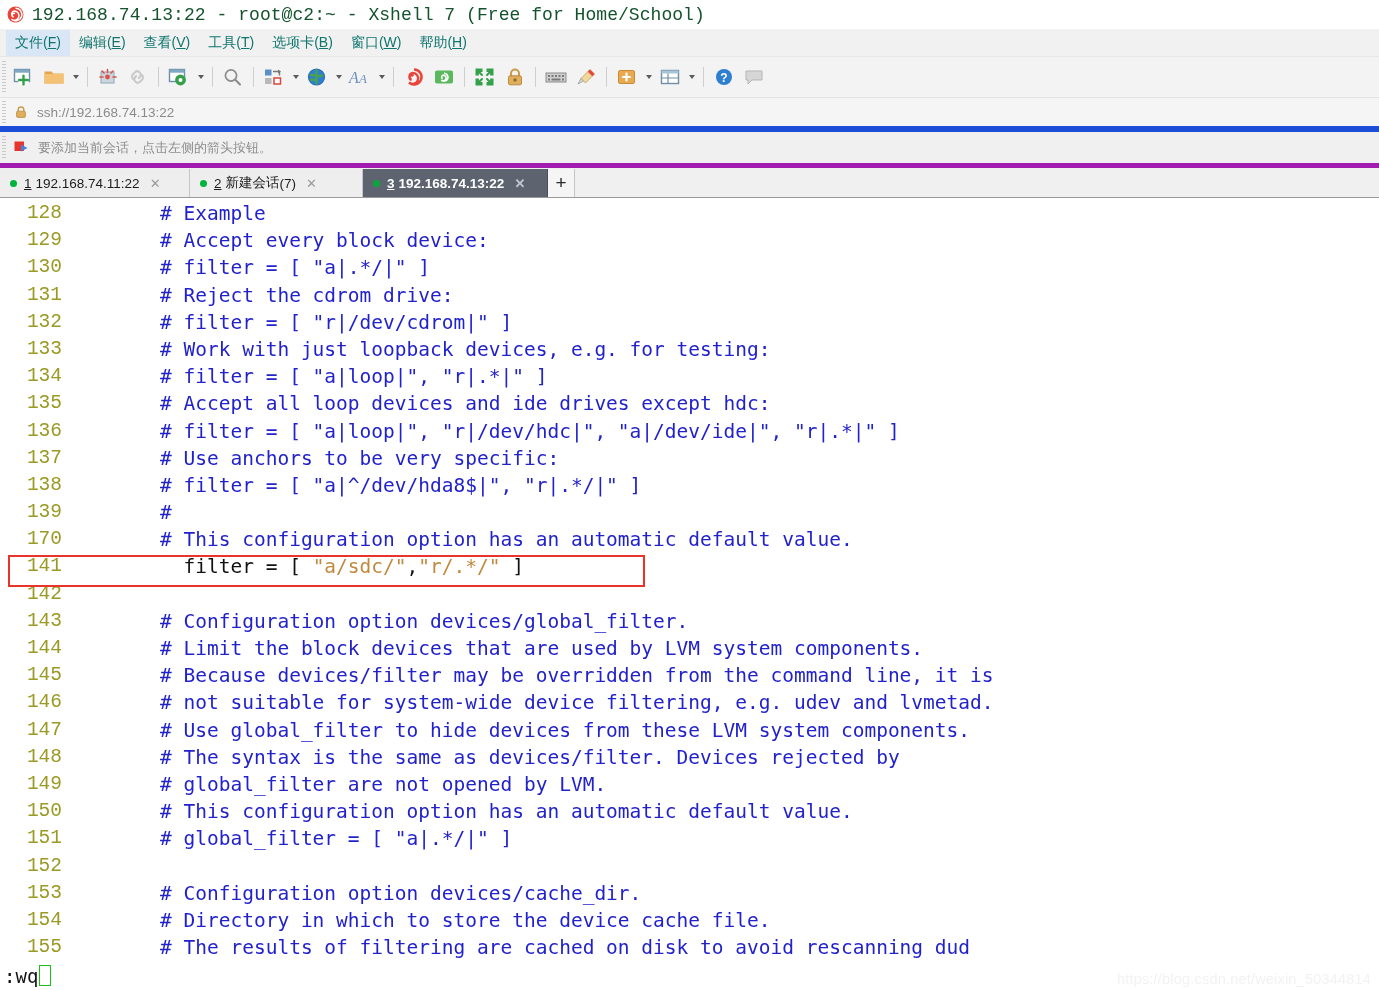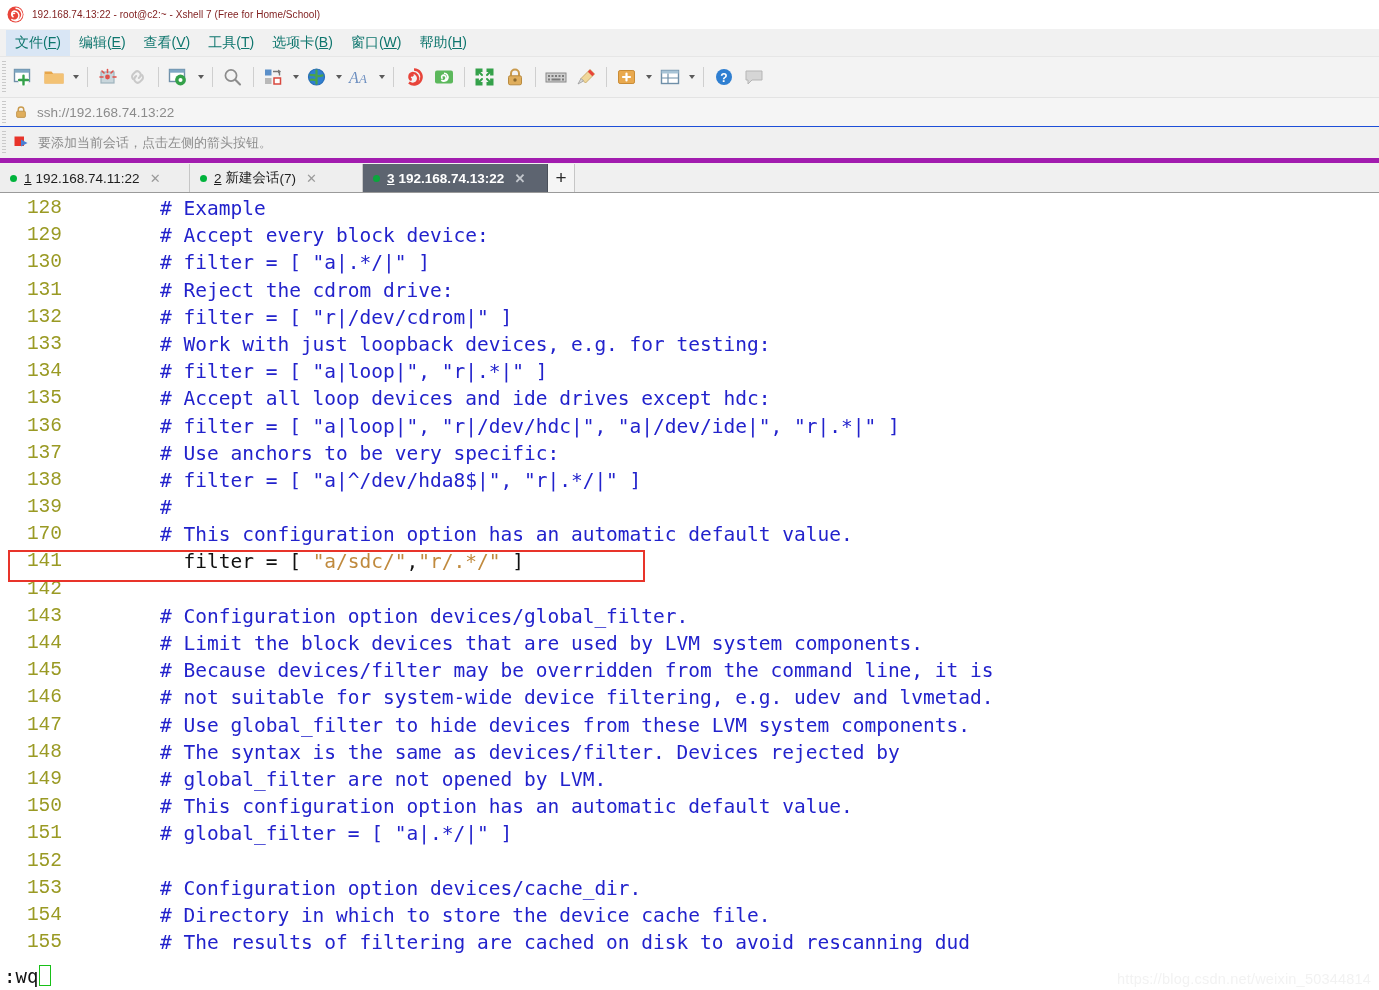--- a/index.html
+++ b/index.html
@@ -13,21 +13,21 @@
 
   
   .titlebar{
     height:29px;flex:0 0 29px;background:#ffffff;
     display:flex;align-items:center;padding-left:7px;
   }
   .app-logo{
     width:17px;height:17px;margin-right:8px;flex:0 0 17px;position:relative;
   }
   .app-logo svg{display:block;}
-  .title-text{font-size:10px;color:#7f1d1d;letter-spacing:0.05px;white-space:nowrap;}
+  .title-text{font-size:18px;color:#14532d;letter-spacing:0.05px;white-space:nowrap;font-family:Liberation Mono, monospace;}
 
   
   .menubar{
     height:27px;flex:0 0 27px;background:#f1f1f1;
     display:flex;align-items:center;padding-left:6px;
     border-bottom:1px solid #e6e6e6;
   }
   .menu-item{
     font-size:14px;color:#0f766e;padding:4px 9px;white-space:nowrap;cursor:default;
   }
@@ -55,21 +55,21 @@
   .tb-sep{width:1px;height:20px;background:#cfcfcf;margin:0 5px;}
   .grip{
     position:absolute;left:2px;top:4px;width:4px;height:32px;
     background-image:repeating-linear-gradient(to bottom,#c9c9c9 0 1px,transparent 1px 3px);
   }
 
   
   .addressbar{
     height:28px;flex:0 0 28px;background:#f5f5f5;
     display:flex;align-items:center;padding-left:14px;
-    border-bottom:1px solid #1d4ed8;position:relative;
+    border-bottom:6px solid #1d4ed8;position:relative;
   }
   .addr-lock{width:14px;height:14px;margin-right:9px;flex:0 0 14px;}
   .addr-text{font-size:13.5px;color:#8b8b8b;white-space:nowrap;}
 
   
   .noticebar{
     height:31px;flex:0 0 31px;background:#f0f0f0;
     display:flex;align-items:center;padding-left:13px;
     border-bottom:5px solid #a21caf;position:relative;
   }

